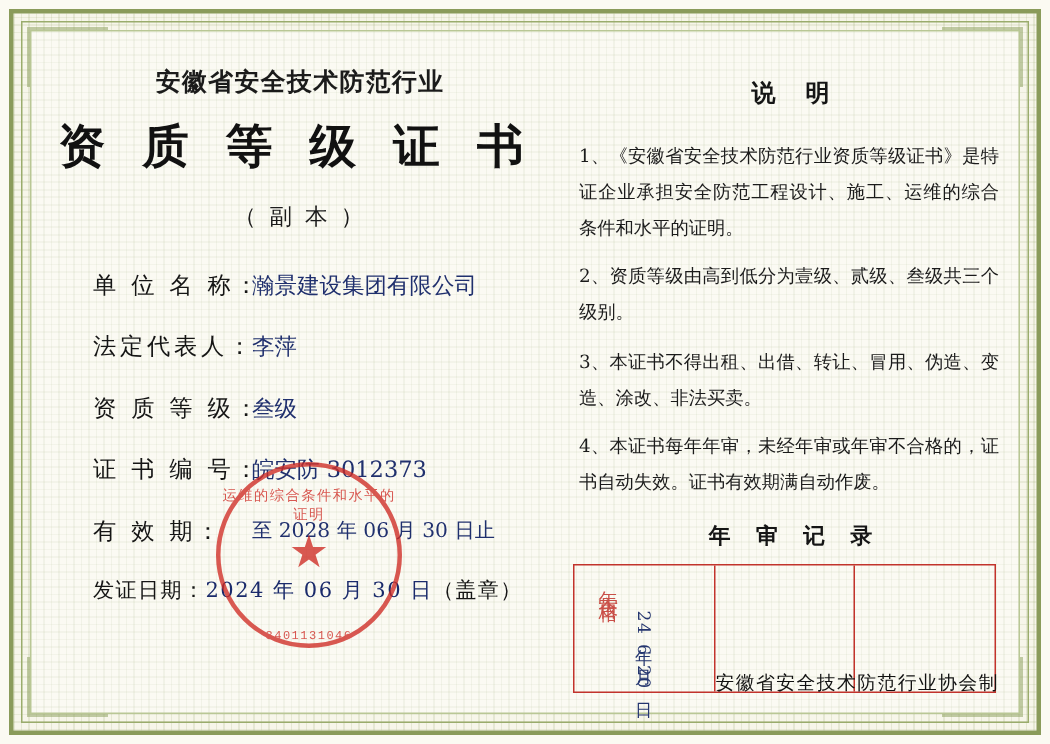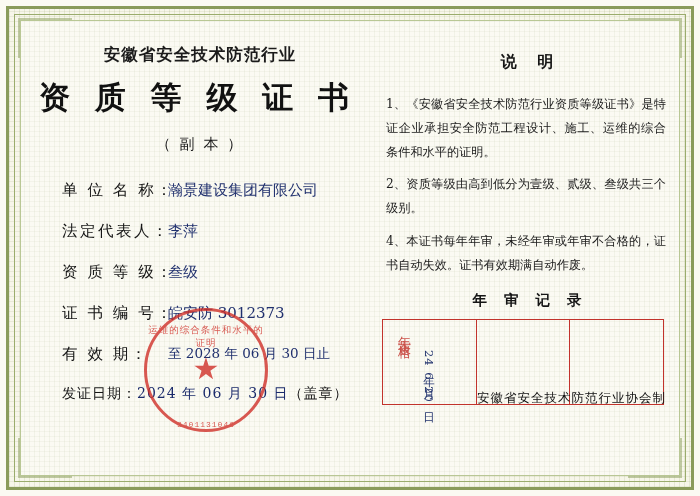--- a/index.html
+++ b/index.html
@@ -203,21 +203,21 @@
 
   
   .right-col {
     position: absolute;
     right: 2px;
     top: 4px;
     width: 290px;
   }
   .notes-title {
     text-align: center;
-    font-family: Liberation Sans, sans-serif;
+    font-family: Liberation Serif, serif;
     font-size: 16px;
     font-weight: bold;
     color: #151515;
     letter-spacing: 8px;
     margin-top: 22px;
     text-indent: 8px;
   }
   .notes {
     margin-top: 20px;
     padding: 0 6px 0 4px;
@@ -356,20 +356,21 @@
       <span class="seal-bottom">3401131046</span>
     </div>
 
     <div class="right-col">
 
       <div class="notes-title">说 明</div>
 
       <div class="notes">
         <div class="note-item">1、《安徽省安全技术防范行业资质等级证书》是特证企业承担安全防范工程设计、施工、运维的综合条件和水平的证明。</div>
         <div class="note-item">2、资质等级由高到低分为壹级、贰级、叁级共三个级别。</div>
+        <div class="note-item">3、本证书不得出租、出借、转让、冒用、伪造、变造、涂改、非法买卖。</div>
         <div class="note-item">4、本证书每年年审，未经年审或年审不合格的，证书自动失效。证书有效期满自动作废。</div>
       </div>
 
       <div class="review-title">年 审 记 录</div>
 
       <div class="review-table">
         <div class="review-cell">
           <span class="stamp-text">年审合格</span>
           <span class="stamp-date">24年 6月 20日</span>
         </div>

